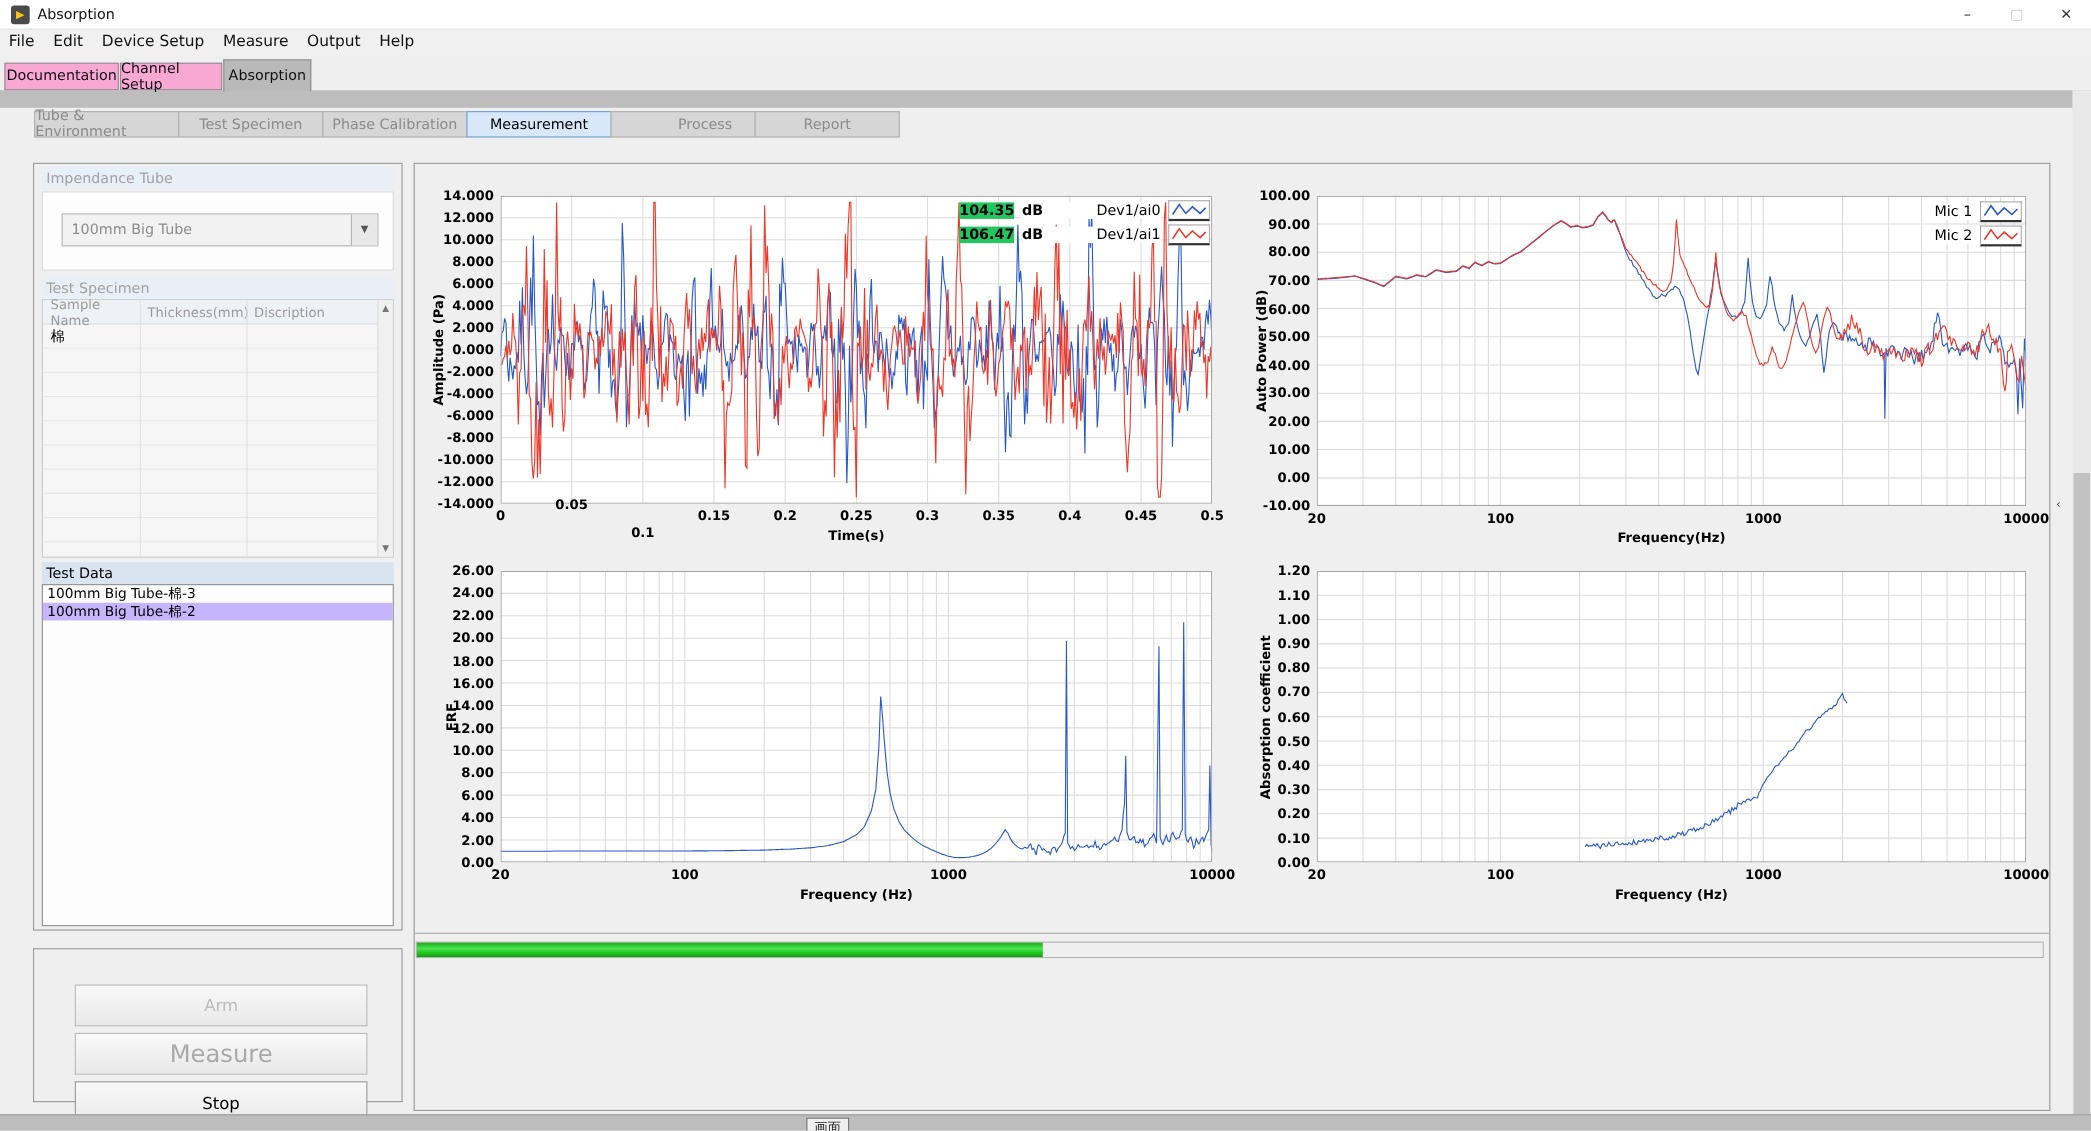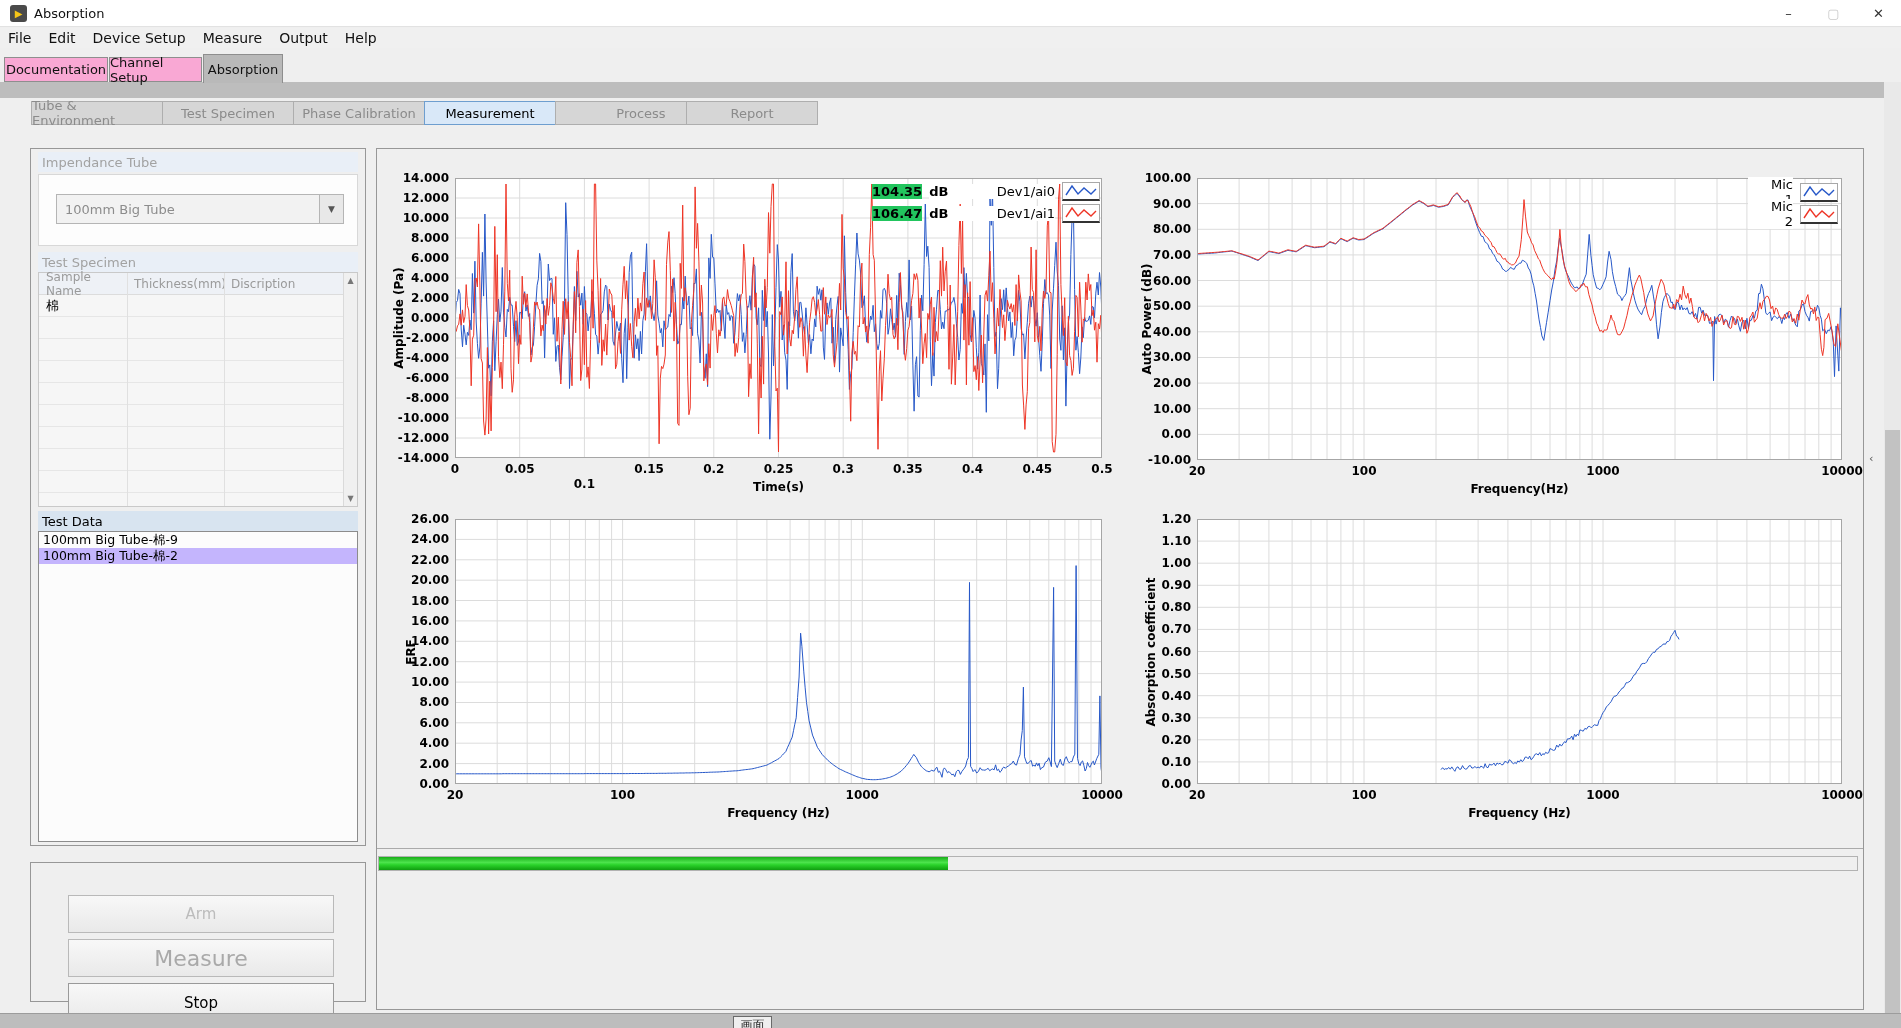--- a/index.html
+++ b/index.html
@@ -54,21 +54,21 @@
 .ty{left:-72px;width:66px;text-align:right;}
 .tx{width:64px;text-align:center;}
 .xlabel{position:absolute;left:0;width:100%;text-align:center;font-size:12px;font-weight:600;color:#000;}
 .ylwrap{position:absolute;top:0;height:100%;width:16px;display:flex;align-items:center;justify-content:center;}
 .ylwrap span{transform:rotate(-90deg);white-space:nowrap;font-size:12px;font-weight:600;color:#000;}
 
 .legend{position:absolute;}
 .lrow{display:flex;align-items:center;height:22px;}
 .lval{font-size:13px;font-weight:600;color:#000;background:#22c55e;}
 .lunit{font-size:13px;font-weight:600;color:#000;background:#fff;margin-left:7px;}
-.lname{flex:1;text-align:right;font-size:13px;color:#000;background:#fff;margin-right:7px;padding-left:12px;}
+.lname{flex:1;text-align:right;font-size:13px;color:#000;background:#fff;margin-right:7px;}
 .licon{width:38px;height:19px;background:#fff;border:1px solid #a8a8a8;border-bottom:2px solid #333;display:flex;align-items:center;justify-content:center;}
 
 .progresstrack{position:absolute;background:#efefef;border:1px solid #b2b2b2;}
 .progressfill{height:100%;background:linear-gradient(180deg,#19ad19,#4ce44c 42%,#2bd32b 60%,#109e10);}
 
 .vscroll{position:absolute;background:#e9e9e9;}
 .vthumb{position:absolute;left:1px;right:1px;background:#c2c2c2;}
 .collapsearrow{position:absolute;font-size:11px;color:#555;}
 .divline{position:absolute;background:#aaaaaa;}
 .bottomtab{position:absolute;background:#efefef;border:1px solid #6a6a6a;font-size:12px;color:#222;display:flex;align-items:flex-start;justify-content:center;overflow:hidden;}
@@ -143,21 +143,21 @@
     <div class="colline" style="left:88px;"></div>
     <div class="colline" style="left:185px;"></div>
     <div class="tscroll">
       <span class="ar" style="top:3px;">▲</span>
       <span class="ar" style="bottom:3px;">▼</span>
     </div>
   </div>
 
   <div class="hdr dark" style="left:38px;top:511px;width:320px;">Test Data</div>
   <div class="datalist" style="left:38px;top:531px;width:320px;height:311px;">
-    <div class="item">100mm Big Tube-棉-9</div>
+    <div class="item">100mm Big Tube-棉-3</div>
     <div class="item" id="selected-test-data" style="background: #c4b5fd;">100mm Big Tube-棉-2</div>
   </div>
 
   <div class="panel" style="left:30px;top:862px;width:336px;height:140px;"></div>
   <div class="btn" style="top:867px;height:38px;font-size:15px;color:#bcbcbc;">Arm</div>
   <div class="btn" style="top:911px;height:38px;font-size:22px;color:#a9a9a9;">Measure</div>
   <div class="btn" style="top:955px;height:40px;font-size:15px;color:#000;border-color:#9a9a9a;">Stop</div>
 
   <div class="panel" style="left:376px;top:148px;width:1488px;height:862px;"></div>
   <div class="divline" style="left:377px;top:848px;width:1486px;height:1px;"></div>
@@ -204,21 +204,21 @@
       <div class="tick ty" style="top: 113px;">2.000</div>
       <div class="tick ty" style="top: 133px;">0.000</div>
       <div class="tick ty" style="top: 153px;">-2.000</div>
       <div class="tick ty" style="top: 173px;">-4.000</div>
       <div class="tick ty" style="top: 193px;">-6.000</div>
       <div class="tick ty" style="top: 213px;">-8.000</div>
       <div class="tick ty" style="top: 233px;">-10.000</div>
       <div class="tick ty" style="top: 253px;">-12.000</div>
       <div class="tick ty" style="top: 273px;">-14.000</div>
       <div class="tick tx" style="left: -32px; top: 284px;">0</div>
-      <div class="tick tx" style="left: 32.7px; top: 284px;">0.05</div>
+      <div class="tick tx" style="left: 32.7px; top: 274px;">0.05</div>
       <div class="tick tx" style="left: 97.4px; top: 299px;">0.1</div>
       <div class="tick tx" style="left: 162.1px; top: 284px;">0.15</div>
       <div class="tick tx" style="left: 226.8px; top: 284px;">0.2</div>
       <div class="tick tx" style="left: 291.5px; top: 284px;">0.25</div>
       <div class="tick tx" style="left: 356.2px; top: 284px;">0.3</div>
       <div class="tick tx" style="left: 420.9px; top: 284px;">0.35</div>
       <div class="tick tx" style="left: 485.6px; top: 284px;">0.4</div>
       <div class="tick tx" style="left: 550.3px; top: 284px;">0.45</div>
       <div class="tick tx" style="left: 615px; top: 284px;">0.5</div>
     </div>

